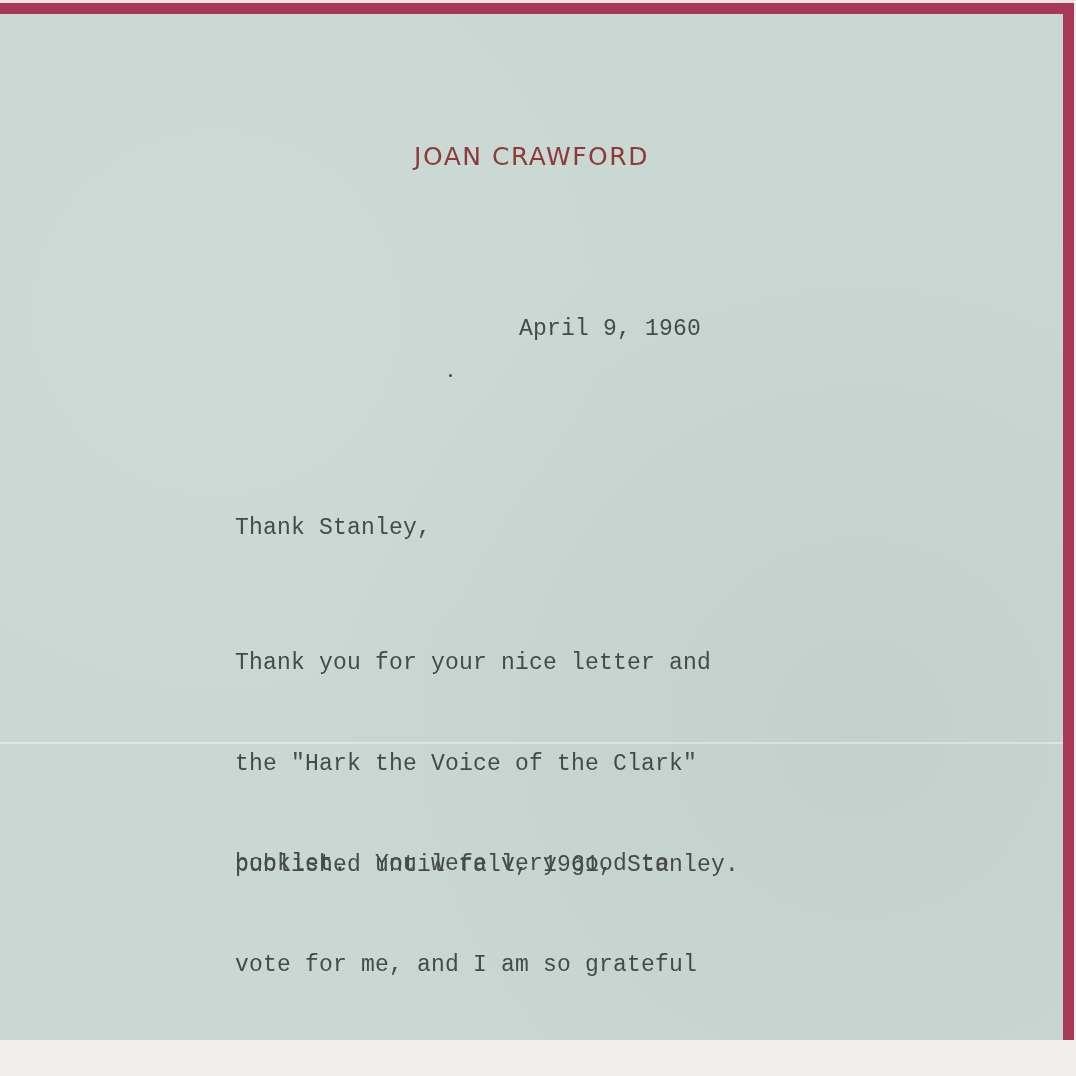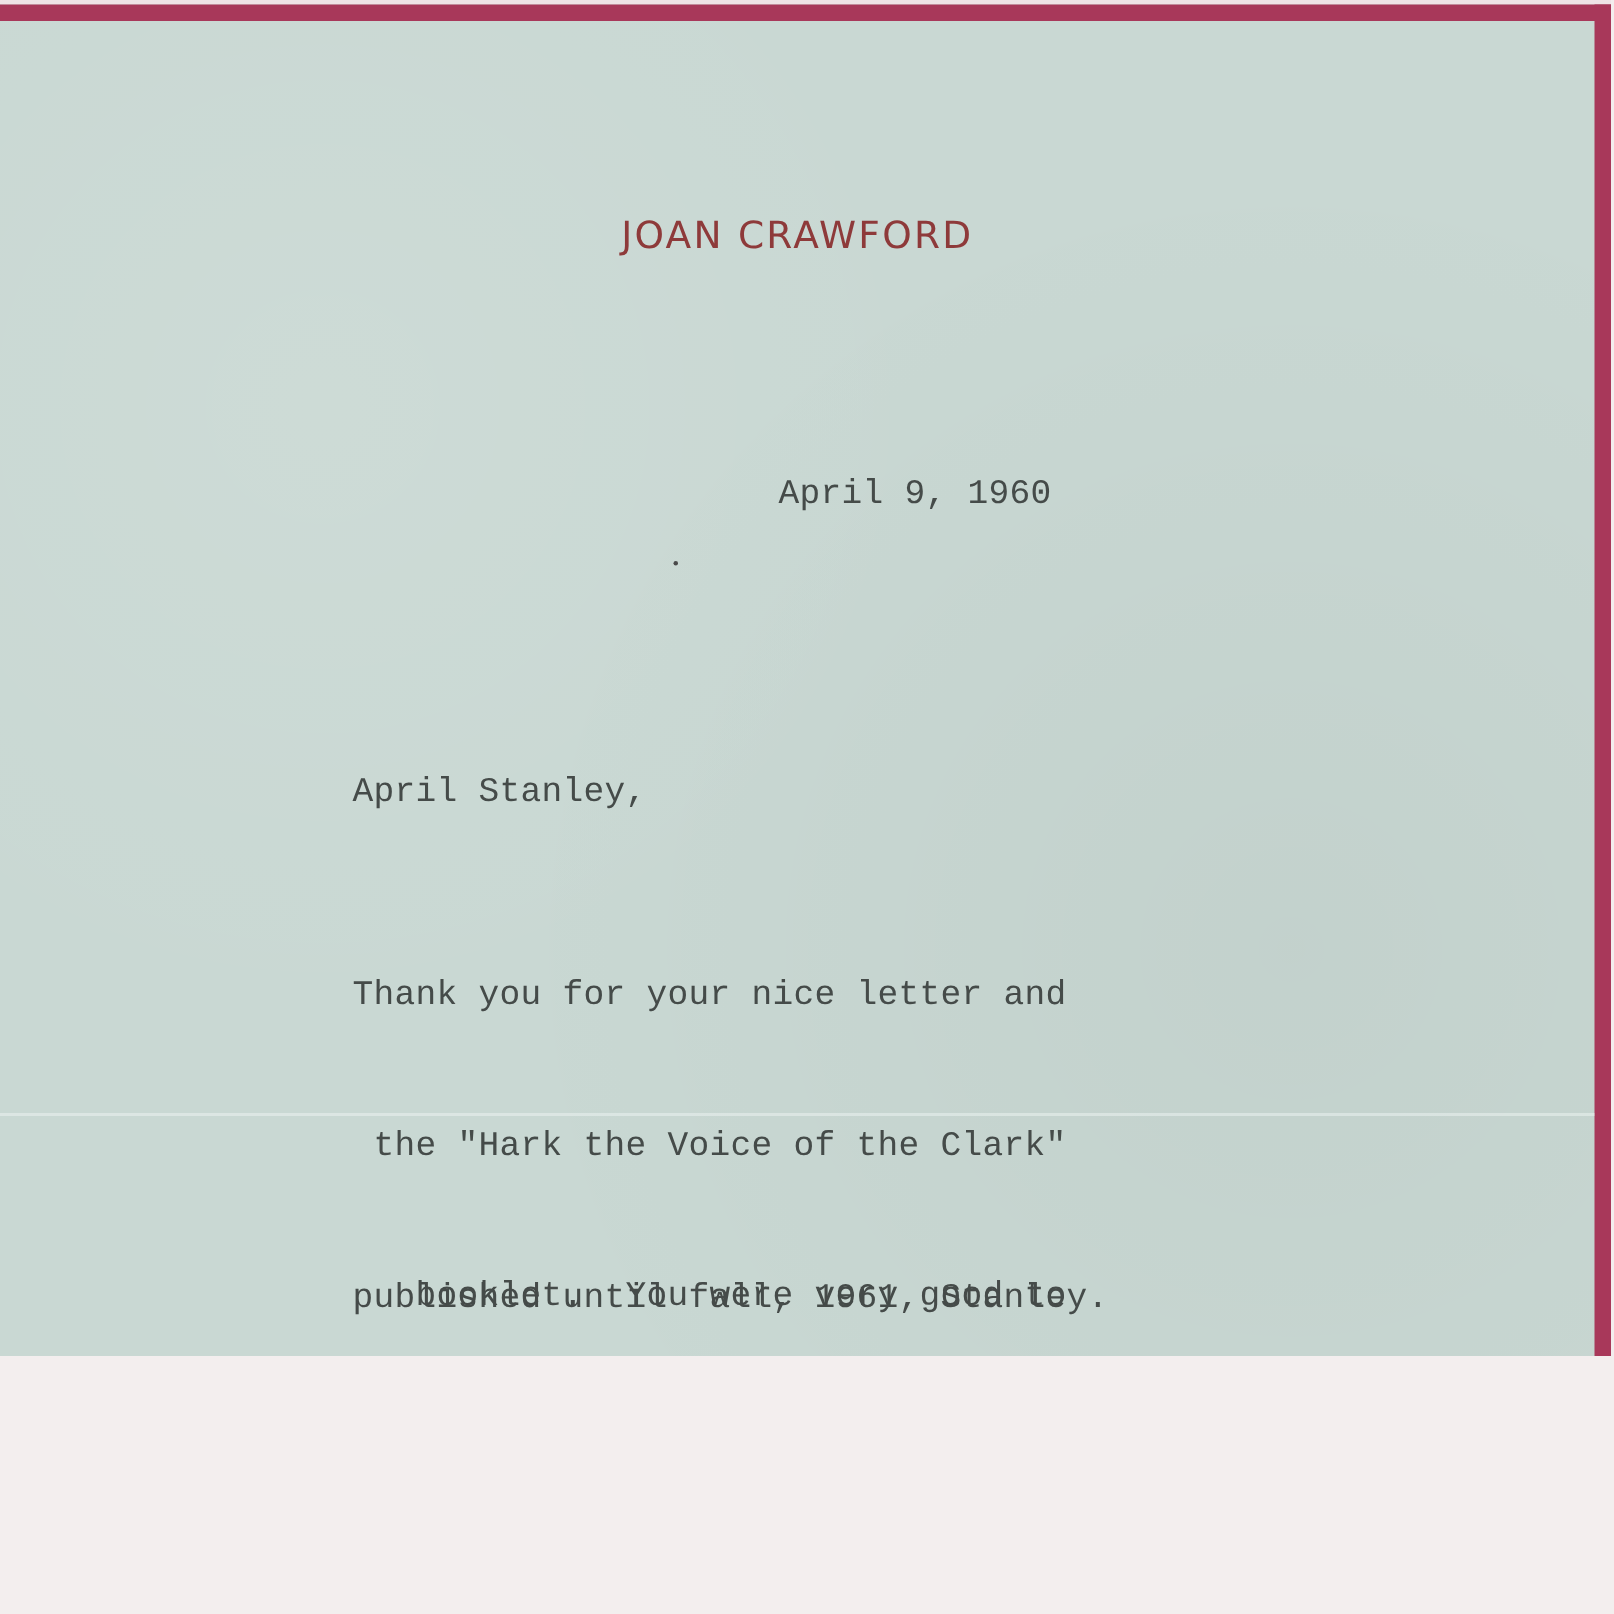--- a/index.html
+++ b/index.html
@@ -6,21 +6,21 @@
       margin: 0;
       padding: 0;
       width: 1076px;
       height: 1076px;
       overflow: hidden;
       background: #f3eeee;
     }
     .sheet {
       position: absolute;
       left: 0; top: 0;
-      width: 1076px; height: 904px;
+      width: 1076px; height: 1040px;
       background: #c9d8d3;
       background-image:
         radial-gradient(circle at 20% 30%, rgba(255,255,255,0.08) 0, rgba(255,255,255,0) 40%),
         radial-gradient(circle at 80% 70%, rgba(0,0,0,0.03) 0, rgba(0,0,0,0) 50%);
       overflow: hidden;
     }
     .top-edge {
       position: absolute; left: 0; top: 0; width: 1076px; height: 3px;
       background: #efe3e6;
     }
@@ -59,42 +59,42 @@
       position: absolute;
       white-space: pre;
       line-height: 33.5px;
     }
     .date { left: 519px; top: 313px; }
     .salutation { left: 235px; top: 512px; }
     .para { left: 235px; }
     .para-1 { top: 580px; }
     .para-2 { top: 782px; }
     .para-3 { top: 985px; }
-    .line { display: block; text-align: right; }
+    .line { display: block; }
     .speck {
       position: absolute; left: 449px; top: 374px; width: 3px; height: 3px;
       border-radius: 50%; background: #4a4a4a;
     }
   </style>
 </head>
 <body>
 
 <div class="sheet">
   <div class="top-edge"></div>
   <div class="border-top"></div>
   <div class="border-right"></div>
   <div class="right-edge"></div>
   <div class="fold-line"></div>
   <div class="speck"></div>
 
   <div class="letterhead">JOAN CRAWFORD</div>
 
   <div class="typed date">April 9, 1960</div>
 
-  <div class="typed salutation">April Stanley,</div>
+  <div class="typed salutation">Thank Stanley,</div>
 
   <div class="typed para para-1">
     <span class="line">Thank you for your nice letter and</span>
     <span class="line">the "Hark the Voice of the Clark"</span>
     <span class="line">booklet.  You were very good to</span>
     <span class="line">vote for me, and I am so grateful</span>
     <span class="line">that you chose me.</span>
   </div>
 
   <div class="typed para para-2">

